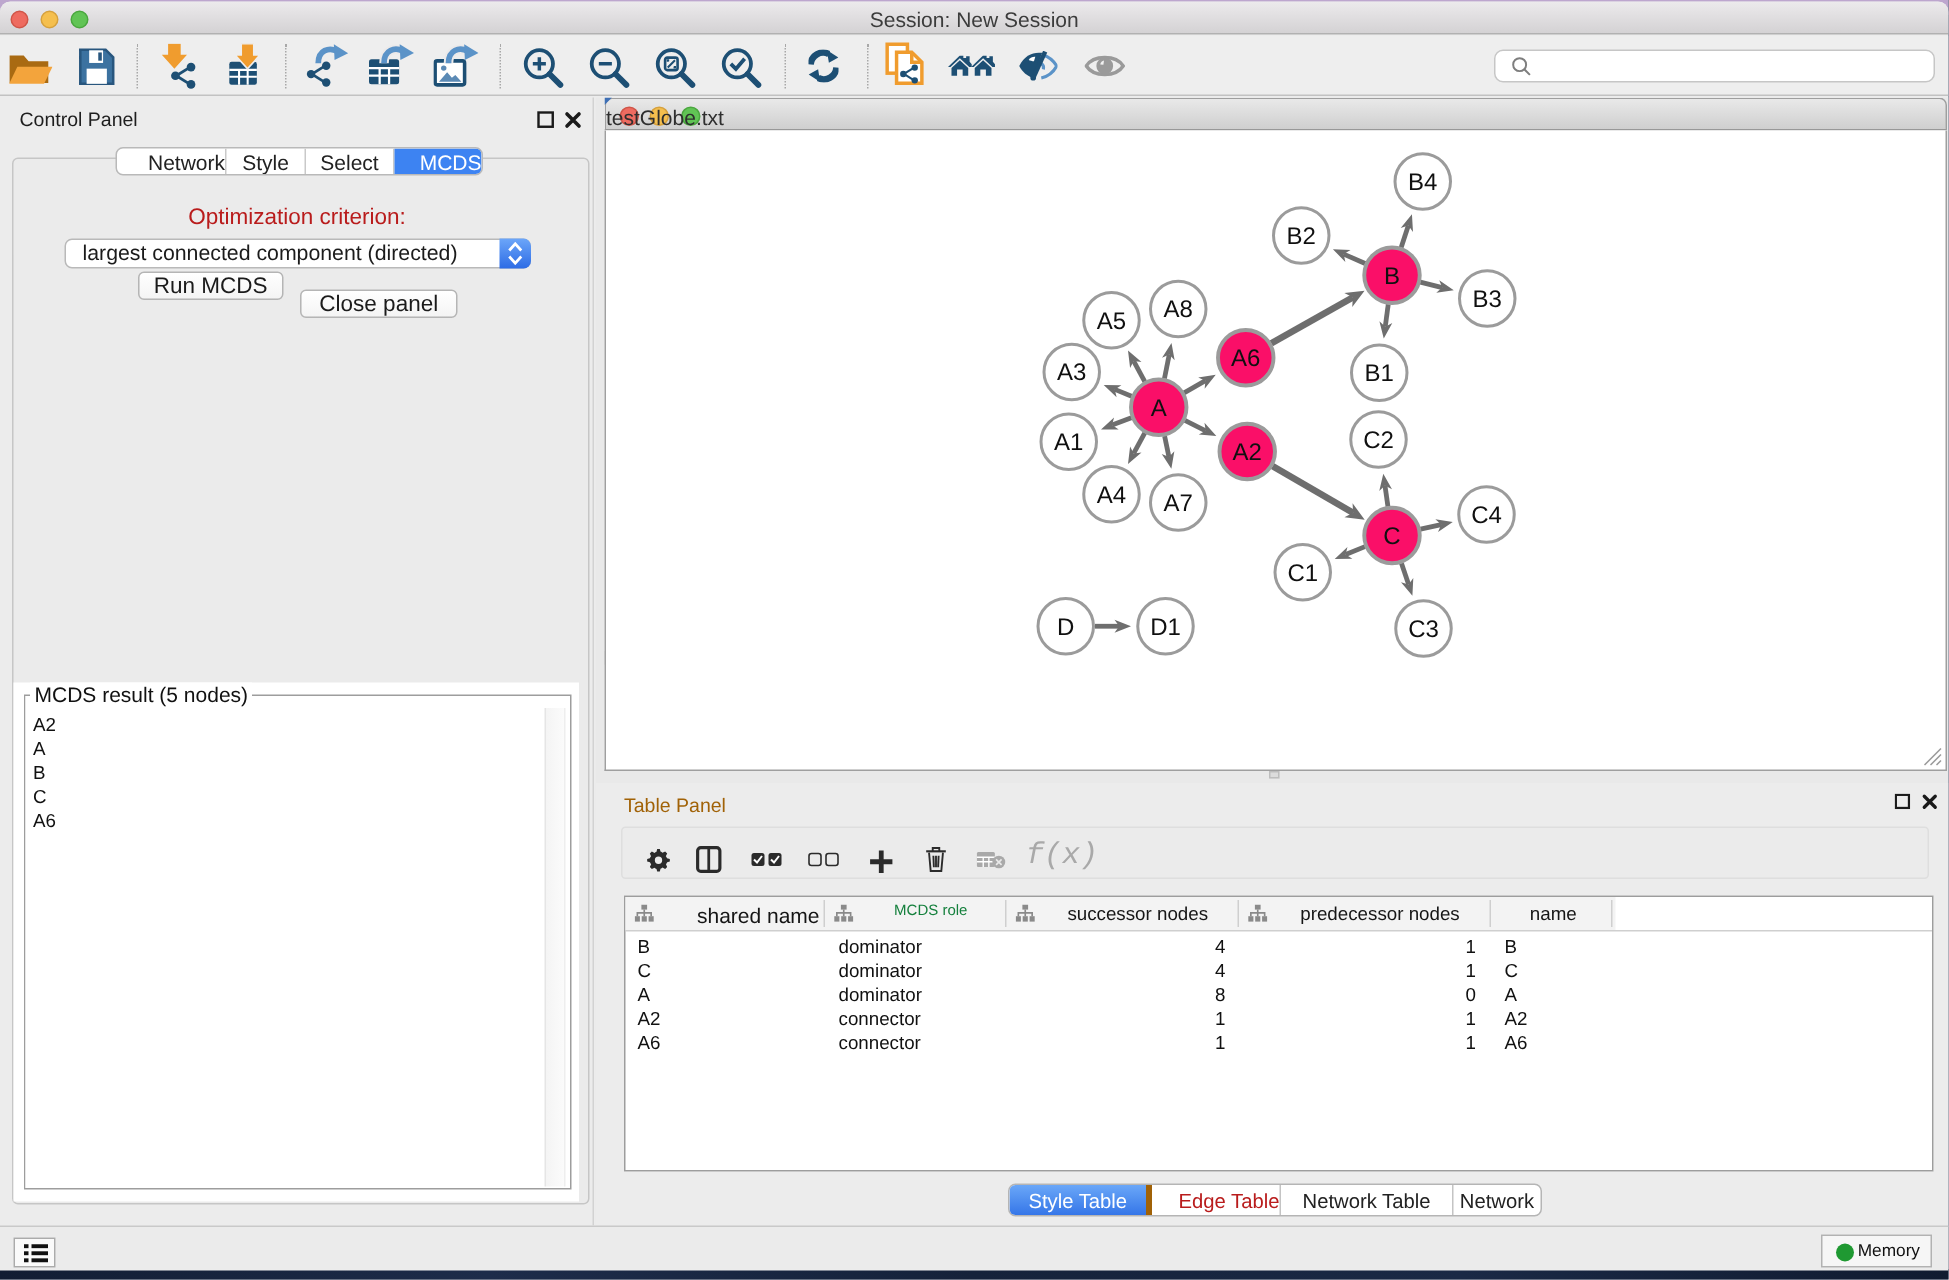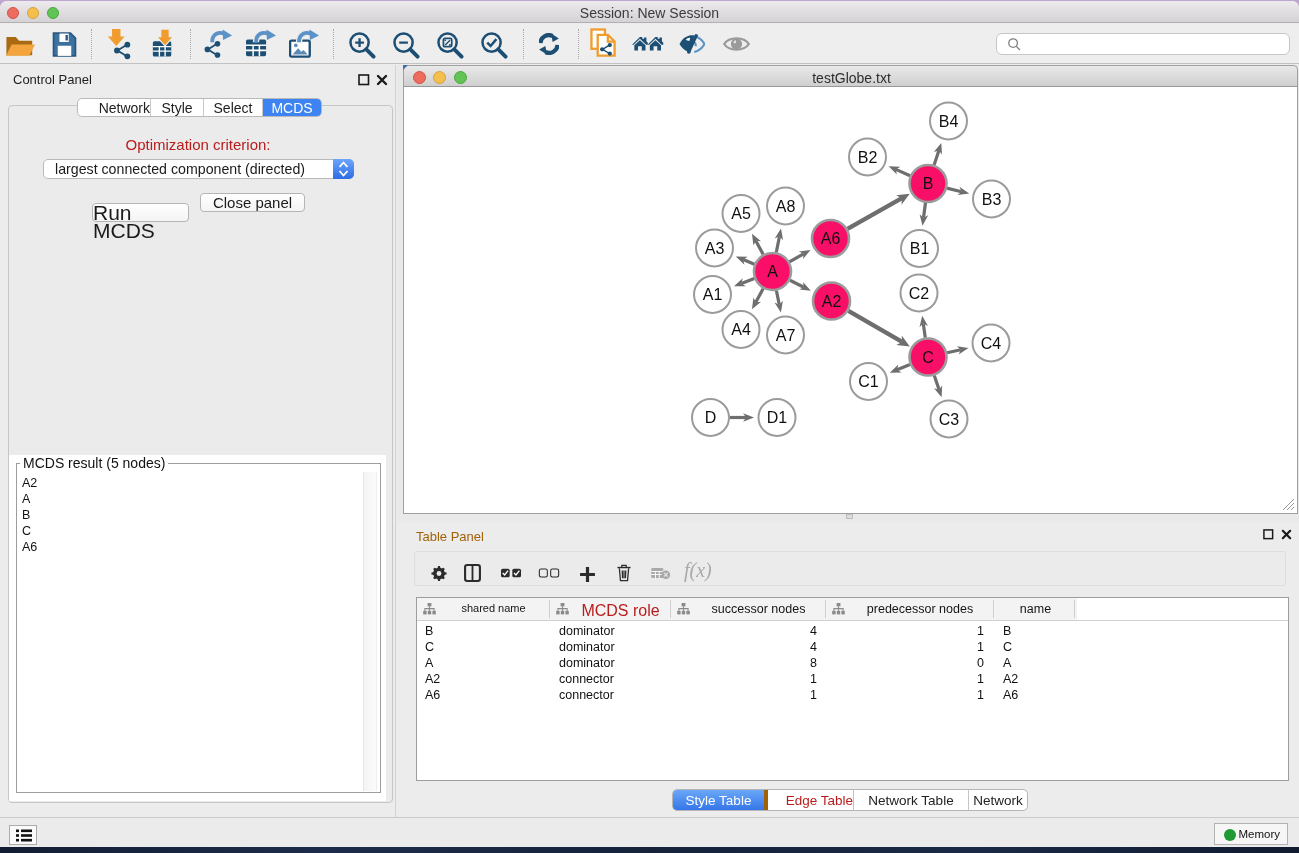--- a/index.html
+++ b/index.html
@@ -202,36 +202,36 @@
     <svg class="abs" style="left:376px;top:9px" width="12" height="12" viewBox="0 0 12 12">
         <path d="M2 2 L10 10 M10 2 L2 10" stroke="#1a1a1a" stroke-width="2.4" stroke-linecap="round"></path>
       </svg>
 
     <div class="abs" style="left:8px;top:40px;width:385px;height:698px;background:#ebebeb;border:1px solid #c6c6c6;border-radius:4px"></div>
 
     <div class="abs" style="left:77px;top:33px;height:19px;display:flex;font-size:14px;border:1px solid #b9b9b9;border-radius:5px;overflow:hidden;background:#fff">
       <div style="width:73px;text-align:right;line-height:18px;color:#222;border-right:1px solid #c9c9c9">Network</div>
       <div style="width:53px;text-align:center;line-height:18px;color:#222;border-right:1px solid #c9c9c9">Style</div>
       <div style="width:59px;text-align:center;line-height:18px;color:#222;border-right:1px solid #c9c9c9">Select</div>
-      <div style="width:58px;text-align:center;line-height:18px;color:#fff;background:#3d83f2">MCDS</div>
+      <div style="width:58px;text-align:right;line-height:18px;color:#fff;background:#3d83f2">MCDS</div>
     </div>
 
     <div class="abs" style="left:0;top:71px;width:396px;text-align:center;font-size:15px;color:#b91c1c">Optimization criterion:</div>
 
     <div class="abs" style="left:43px;top:94px;width:311px;height:20px;background:#fff;border:1px solid #b9b9b9;border-radius:5px">
       <div class="abs" style="left:11px;top:1px;font-size:14.2px;color:#1b1b1b">largest connected component (directed)</div>
       <div class="abs" style="right:-1px;top:-1px;width:21px;height:20px;border-radius:0 5px 5px 0;background:linear-gradient(#6ca6f9,#2d6ce5)">
         <svg style="position:absolute;left:4px;top:2px" width="13" height="16" viewBox="0 0 13 16">
             <path d="M2.5 6 L6.5 1.5 L10.5 6" fill="none" stroke="#fff" stroke-width="1.8"></path>
             <path d="M2.5 10 L6.5 14.5 L10.5 10" fill="none" stroke="#fff" stroke-width="1.8"></path>
           </svg>
       </div>
     </div>
 
-    <div class="abs" style="left:92px;top:138px;width:97px;height:19px;background:linear-gradient(#ffffff,#f4f4f4);border:1px solid #b5b5b5;border-radius:4px;font-size:21px;line-height:18px;color:#1b1b1b">Run MCDS</div>
+    <div class="abs" style="left:92px;top:116px;width:97px;height:19px;background:linear-gradient(#ffffff,#f4f4f4);border:1px solid #b5b5b5;border-radius:4px;text-align:center;font-size:15px;line-height:18px;color:#1b1b1b">Run MCDS</div>
     <div class="abs" style="left:200px;top:128px;width:105px;height:19px;background:linear-gradient(#ffffff,#f4f4f4);border:1px solid #b5b5b5;border-radius:4px;text-align:center;font-size:15px;line-height:18px;color:#1b1b1b">Close panel</div>
 
     <div class="abs" style="left:9px;top:390px;width:377px;height:346px;background:#fff"></div>
 
     <div class="abs" style="left:16px;top:398px;width:365px;height:330px;border:1px solid #9d9d9d"></div>
     <div class="abs" style="left:17px;top:399px;width:363px;height:328px;background:#fff;font-size:12.5px;color:#111;line-height:16px;padding:11px 0 0 5px">A2<br>A<br>B<br>C<br>A6</div>
     <div class="abs" style="left:363px;top:407px;width:14px;height:319px;background:linear-gradient(90deg,#f4f4f4,#fbfbfb);border-left:1px solid #e5e5e5;border-right:1px solid #eee"></div>
     <div class="abs" style="left:20px;top:390px;background:#fff;padding:0 3px;font-size:14px;color:#111">MCDS result (5 nodes)</div>
   </div>
 
@@ -241,21 +241,21 @@
     <div class="abs" style="left:449px;top:449px;width:7px;height:5px;background:#dcdcdc;border:1px solid #bdbdbd"></div>
 
     <div class="abs" style="left:6px;top:0px;width:895px;height:449px">
       <svg class="abs" style="left:0;top:0;z-index:5" width="5" height="5" viewBox="0 0 5 5">
           <path d="M0 0 L5 0 L0 5 Z" fill="#3e6fb5"></path>
         </svg>
       <div class="abs" style="left:0;top:0;width:895px;height:22px;background:linear-gradient(#e9e9e9,#cfcfcf);border:1px solid #9f9f9f;border-bottom:1px solid #989898;border-radius:5px 5px 0 0">
         <div class="abs" style="left:9px;top:5px;width:13px;height:13px;border-radius:50%;background:#ee6b60;border:0.5px solid #d05548"></div>
         <div class="abs" style="left:29px;top:5px;width:13px;height:13px;border-radius:50%;background:#f5bf4e;border:0.5px solid #d6a13d"></div>
         <div class="abs" style="left:50px;top:5px;width:13px;height:13px;border-radius:50%;background:#61c455;border:0.5px solid #4aa73e"></div>
-        <div class="abs" style="left:0;top:4px;width:895px;text-align:center;font-size:14px;color:#2e2e2e">testGlobe.txt</div>
+        <div class="abs" style="left:0;top:4px;width:895px;font-size:14px;color:#2e2e2e">testGlobe.txt</div>
       </div>
       <div class="abs" style="left:0;top:22px;width:895px;height:427px;background:#fff;border:1px solid #9f9f9f;border-top:none">
         <svg width="893" height="425" viewBox="0 0 893 425">
 <line x1="359.2" y1="167.4" x2="351.8" y2="153.7" stroke="#6e6e6e" stroke-width="3.2"></line>
 <polygon points="348.0,146.7 357.0,154.3 351.8,153.7 349.4,158.4" fill="#6e6e6e"></polygon>
 <line x1="372.3" y1="165.4" x2="375.5" y2="149.3" stroke="#6e6e6e" stroke-width="3.2"></line>
 <polygon points="377.0,141.6 379.1,153.2 375.5,149.3 370.7,151.5" fill="#6e6e6e"></polygon>
 <line x1="350.4" y1="177.2" x2="339.2" y2="172.6" stroke="#6e6e6e" stroke-width="3.2"></line>
 <polygon points="331.8,169.6 343.6,169.8 339.2,172.6 340.4,177.8" fill="#6e6e6e"></polygon>
 <line x1="350.3" y1="191.5" x2="337.4" y2="196.4" stroke="#6e6e6e" stroke-width="3.2"></line>
@@ -402,21 +402,21 @@
       <g stroke="#fff" stroke-width="1.8">
         <line x1="0" y1="7" x2="24" y2="7"></line>
         <line x1="0" y1="13" x2="24" y2="13"></line>
         <line x1="8.5" y1="7" x2="8.5" y2="20"></line>
         <line x1="16" y1="7" x2="16" y2="20"></line>
       </g>
     </g>
     <circle cx="24" cy="11" r="7" fill="#a9a9a9"></circle>
     <path d="M21 8 L27 14 M27 8 L21 14" stroke="#e9e9e9" stroke-width="1.8"></path>
   </svg>
-<div class="abs" style="left:684px;top:559px;font-size:20px;color:#a9a9a9;font-family:Liberation Serif, serif;font-style:italic">f(x)</div>
+<div class="abs" style="left:684px;top:559px;font-size:20px;color:#a9a9a9;font-family:Liberation Mono, monospace;font-style:italic">f(x)</div>
 
 <div class="abs" style="left:416px;top:597px;width:873px;height:184px;background:#fff;border:1px solid #9d9d9d">
   <div class="abs" style="left:0;top:0;width:660px;height:22px;background:#f3f3f3"></div>
   <div class="abs" style="left:0;top:22px;width:871px;border-top:1px solid #cfcfcf"></div>
   <svg class="abs" style="left:6px;top:5px" width="13" height="12" viewBox="0 0 13 12">
       <g fill="#8a8a8a">
         <rect x="4.6" y="0" width="3.8" height="3.4"></rect>
         <rect x="0.2" y="7.8" width="3.4" height="3.6"></rect>
         <rect x="4.8" y="7.8" width="3.4" height="3.6"></rect>
         <rect x="9.4" y="7.8" width="3.4" height="3.6"></rect>
@@ -443,22 +443,22 @@
     </svg>
     <svg class="abs" style="left:415px;top:5px" width="13" height="12" viewBox="0 0 13 12">
       <g fill="#8a8a8a">
         <rect x="4.6" y="0" width="3.8" height="3.4"></rect>
         <rect x="0.2" y="7.8" width="3.4" height="3.6"></rect>
         <rect x="4.8" y="7.8" width="3.4" height="3.6"></rect>
         <rect x="9.4" y="7.8" width="3.4" height="3.6"></rect>
       </g>
       <path d="M6.5 3.4 L6.5 5.6 M1.9 7.8 L1.9 5.6 L11.1 5.6 L11.1 7.8 M6.5 5.6 L6.5 7.8" stroke="#8a8a8a" stroke-width="1.1" fill="none"></path>
     </svg>
-  <div class="abs" style="left:0;top:4px;width:133px;text-align:center;font-size:11px;color:#151515;padding-left:20px">shared name</div>
-  <div class="abs" style="left:133px;top:4px;width:121px;text-align:center;font-size:16px;color:#b91c1c;padding-left:20px">MCDS role</div>
+  <div class="abs" style="left:12px;top:4px;width:133px;text-align:center;font-size:14px;color:#151515;padding-left:20px">shared name</div>
+  <div class="abs" style="left:133px;top:4px;width:121px;text-align:center;font-size:10px;color:#15803d;padding-left:20px">MCDS role</div>
   <div class="abs" style="left:254px;top:4px;width:155px;text-align:center;font-size:12.5px;color:#151515;padding-left:20px">successor nodes</div>
   <div class="abs" style="left:409px;top:4px;width:168px;text-align:center;font-size:12.5px;color:#151515;padding-left:20px">predecessor nodes</div>
   <div class="abs" style="left:577px;top:4px;width:83px;text-align:center;font-size:12.5px;color:#151515">name</div>
   <div class="abs" style="left:132px;top:2px;height:18px;border-left:1px solid #cfcfcf"></div>
     <div class="abs" style="left:253px;top:2px;height:18px;border-left:1px solid #cfcfcf"></div>
     <div class="abs" style="left:408px;top:2px;height:18px;border-left:1px solid #cfcfcf"></div>
     <div class="abs" style="left:576px;top:2px;height:18px;border-left:1px solid #cfcfcf"></div>
     <div class="abs" style="left:657px;top:2px;height:18px;border-left:1px solid #cfcfcf"></div>
   <div class="abs" style="left:8px;top:26px;font-size:12.5px;color:#111">B</div>
     <div class="abs" style="left:142px;top:26px;font-size:12.5px;color:#111">dominator</div>

